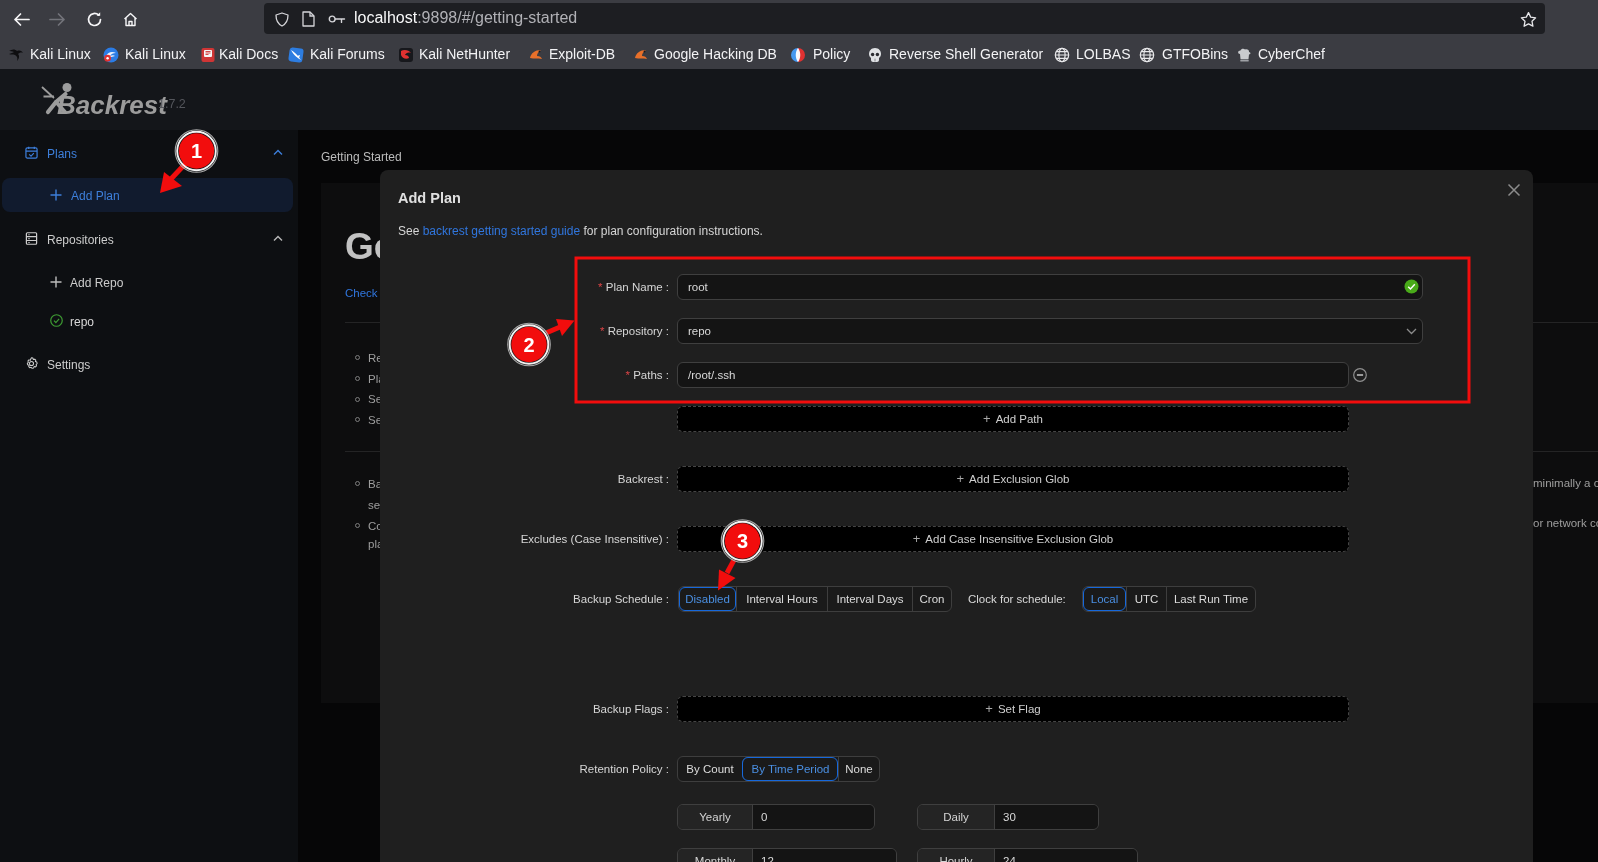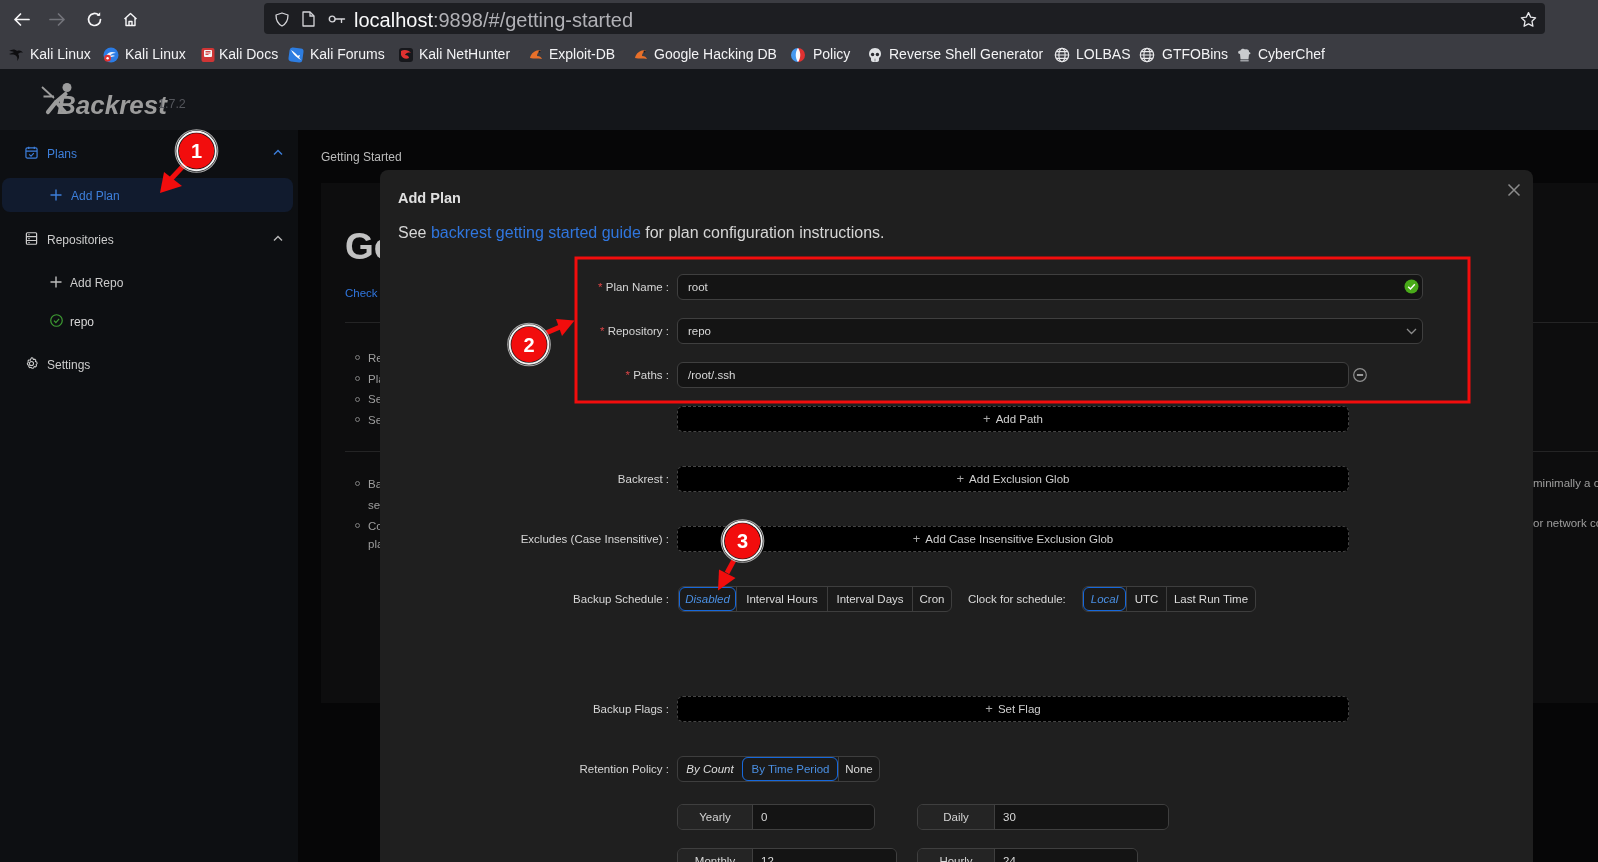--- a/index.html
+++ b/index.html
@@ -5,21 +5,21 @@
 * { margin:0; padding:0; box-sizing:border-box; }
 html,body { background:#000; }
 #root {
   position:relative; width:1598px; height:862px; overflow:hidden;
   font-family:"Liberation Sans", sans-serif; background:#09090a;
 }
 .abs { position:absolute; }
 
 #toolbar { left:0; top:0; width:1598px; height:69px; background:#3b3c42; }
 #urlbar { left:264px; top:3px; width:1281px; height:31px; background:#1d1e22; border-radius:4px; }
-.urltext { left:354px; top:9px; font-size:20px; color:#f9f9fa; white-space:nowrap; }
+.urltext { left:354px; top:9px; font-size:16px; color:#f9f9fa; white-space:nowrap; }
 .urltext .dim { color:#b1b1b6; }
 .bm { top:46px; height:18px; font-size:14px; color:#f3f3f5; white-space:nowrap; line-height:17px; }
 .bmi { position:absolute; top:47px; width:16px; height:16px; }
 
 #apphead { left:0; top:69px; width:1598px; height:61px; background:#14161a; }
 #logotext { left:57px; top:90px; font-size:26px; font-weight:700; font-style:italic; color:#9c9c9c; letter-spacing:0px;}
 #logover { left:158px; top:97px; font-size:12.5px; color:#54565c; }
 
 #sidebar { left:0; top:130px; width:298px; height:732px; background:#0d0f12; }
 .navitem { position:absolute; font-size:12px; white-space:nowrap; }
@@ -37,21 +37,21 @@
 #modal .lbl { position:absolute; font-size:11.5px; color:#d6d6d6; text-align:right; white-space:nowrap; }
 #modal .req::before { content:"* "; color:#dc4446; }
 .inp { position:absolute; height:26px; background:#141414; border:1px solid #3f3f3f; border-radius:6px;
        font-size:11.5px; color:#d9d9d9; line-height:24px; padding-left:10px; }
 .dashed { position:absolute; height:26px; background:#000000; border:1px dashed #454545; border-radius:6px;
        font-size:11.5px; color:#cfcfcf; line-height:24px; text-align:center; }
 .dashed .plus { color:#a8a8a8; font-size:13px; margin-right:5px; }
 .rgroup { position:absolute; display:flex; height:26px; background:#1a1a1a; border:1px solid #3e3e3e;
        border-radius:6px; font-size:11.5px; color:#dcdcdc; }
 .rgroup span { display:block; line-height:24px; text-align:center; border-left:1px solid #3e3e3e; }
-.rgroup span:first-child { border-left:none;font-style:italic; }
+.rgroup span:first-child { border-left:none; }
 .rgroup .sel { color:#4a8fe2; outline:1.5px solid #1668dc; outline-offset:-1.5px; border-radius:6px; position:relative; z-index:2; }
 .numgrp { position:absolute; display:flex; height:26px; border:1px solid #3f3f3f; border-radius:6px; overflow:hidden; font-size:11.5px; }
 .numgrp .ad { background:#242424; color:#d4d4d4; text-align:center; line-height:24px; border-right:1px solid #3f3f3f; }
 .numgrp .vl { background:#141414; color:#d9d9d9; line-height:24px; padding-left:8px; flex:1; }
 svg { display:block; }
 </style>
 </head>
 <body>
 <div id="root">
   <div class="abs" id="toolbar"></div>
@@ -234,21 +234,21 @@
     <div class="ctext" style="left:70px;top:389.5px">Configure a repository on local disk, an external drive or network co</div>
     <div class="ctext" style="left:1235px;top:386.5px">or network connected storage.</div>
     <div class="ctext" style="left:70px;top:407.5px">plans can share a single repository.</div>
   </div>
 
   <div class="abs" id="modal">
     <div class="abs" style="left:18px;top:20px;font-size:14.5px;font-weight:700;color:#e0e0e0">Add Plan</div>
     <svg class="abs" style="left:1127px;top:13px" width="14" height="14" viewBox="0 0 14 14">
         <path d="M1.5 1.5 L12.5 12.5 M12.5 1.5 L1.5 12.5" stroke="#8c8c8c" stroke-width="1.5"></path>
       </svg>
-    <div class="abs" style="left:18px;top:54px;font-size:16px;color:#d6d6d6">See <span style="color:#3076de">backrest getting started guide</span> for plan configuration instructions.</div>
+    <div class="abs" style="left:18px;top:54px;font-size:12px;color:#d6d6d6">See <span style="color:#3076de">backrest getting started guide</span> for plan configuration instructions.</div>
 
     <div class="lbl req" style="left:89px;top:104px;width:200px;line-height:26px">Plan Name :</div>
     <div class="inp" style="left:297px;top:104px;width:746px">root</div>
     <svg class="abs" style="left:1024px;top:109px" width="15" height="15" viewBox="0 0 15 15">
         <circle cx="7.5" cy="7.5" r="7" fill="#49aa19"></circle>
         <path d="M4.2 7.7 L6.5 10 L10.8 5.3" stroke="#ffffff" stroke-width="1.4" fill="none"></path>
       </svg>
 
     <div class="lbl req" style="left:89px;top:148px;width:200px;line-height:26px">Repository :</div>
     <div class="inp" style="left:297px;top:148px;width:746px">repo</div>
@@ -292,21 +292,21 @@
     <div class="rgroup" style="left:297px;top:586px">
       <span style="width:64px">By Count</span>
         <span class="sel" style="width:96px">By Time Period</span>
         <span style="width:41px">None</span>
     </div>
 
     <div class="numgrp" style="left:297px;top:634px;width:198px">
         <span class="ad" style="width:75px">Yearly</span>
         <span class="vl">0</span>
       </div>
-    <div class="numgrp" style="left:537px;top:634px;width:252px">
+    <div class="numgrp" style="left:537px;top:634px;width:182px">
         <span class="ad" style="width:77px">Daily</span>
         <span class="vl">30</span>
       </div>
     <div class="numgrp" style="left:297px;top:678px;width:220px">
         <span class="ad" style="width:75px">Monthly</span>
         <span class="vl">12</span>
       </div>
     <div class="numgrp" style="left:537px;top:678px;width:221px">
         <span class="ad" style="width:77px">Hourly</span>
         <span class="vl">24</span>

